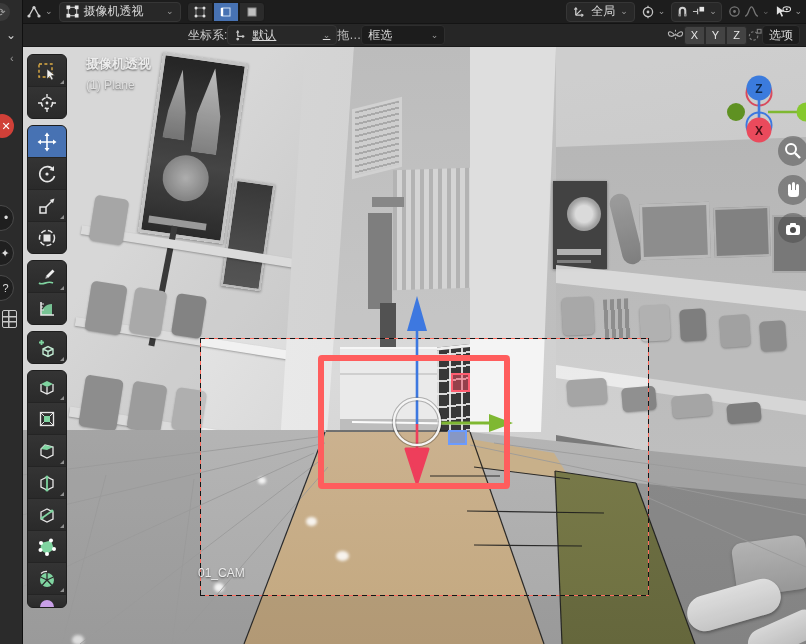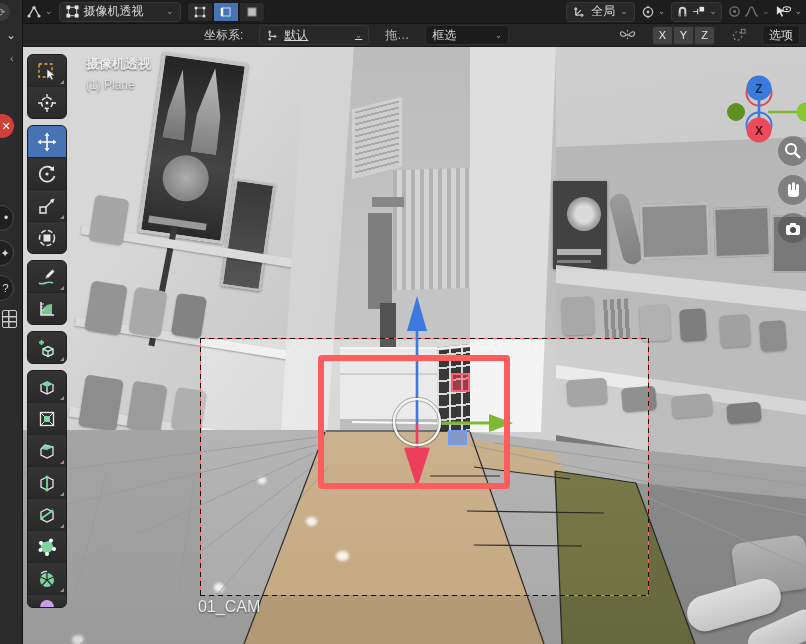--- a/index.html
+++ b/index.html
@@ -7,21 +7,21 @@
        font-family:"Liberation Sans","DejaVu Sans",sans-serif;color:#d8d8d8;font-size:12px;
        -webkit-font-smoothing:antialiased;}
   .abs{position:absolute;}
   .row{display:flex;align-items:center;}
   
   #left-strip{left:0;top:0;width:22px;height:644px;background:#2b2b2b;border-right:1px solid #101010;z-index:40;}
   .strip-item{position:absolute;left:0;width:22px;text-align:left;color:#bbb;overflow:hidden;}
   .strip-circle{position:absolute;border-radius:50%;display:flex;align-items:center;justify-content:center;}
   
   #topbar{left:22px;top:0;width:784px;height:24px;background:#1d1d1d;z-index:30;display:flex;align-items:center;gap:6px;padding:0 4px;box-sizing:border-box;border-bottom:1px solid #141414;}
-  #settingsbar{left:22px;top:24px;width:784px;height:23px;background:#262626;z-index:29;display:flex;align-items:center;gap:16px;box-sizing:border-box;padding:0 6px;border-bottom:1px solid #1a1a1a;}
+  #settingsbar{left:22px;top:24px;width:784px;height:23px;background:#262626;z-index:29;display:flex;align-items:center;gap:0;box-sizing:border-box;padding:0 6px;border-bottom:1px solid #1a1a1a;}
   .pill{display:flex;align-items:center;gap:5px;background:#282828;border:1px solid #363636;border-radius:4px;height:18px;padding:0 6px;}
   .pill.dark{background:#1c1c1c;border-color:#2e2e2e;}
   .chev{font-size:9px;color:#9a9a9a;line-height:1;}
   .menu-item{padding:0 9px;color:#d4d4d4;white-space:nowrap;}
   .segbtn{width:24px;height:18px;display:flex;align-items:center;justify-content:center;background:#2b2b2b;border:1px solid #1a1a1a;}
   .segbtn.first{border-radius:4px 0 0 4px;}
   .segbtn.last{border-radius:0 4px 4px 0;}
   .segbtn.active{background:#4772b3;}
   .axisbtn{width:19px;height:17px;display:flex;align-items:center;justify-content:center;background:#434343;border:1px solid #2a2a2a;color:#e8e8e8;font-size:11px;}
   .hdr-icon{display:flex;align-items:center;gap:3px;}
@@ -336,21 +336,21 @@
 
     <div class="camedge h" style="left:178px;top:291px;width:449px;"></div>
     <div class="camedge h" style="left:178px;top:548px;width:449px;"></div>
     <div class="camedge v" style="left:178px;top:291px;height:257px;"></div>
     <div class="camedge v" style="left:626px;top:291px;height:257px;"></div>
 
     <div id="select-rect"></div>
 
     <div class="lbl" style="left:64px;top:8px;font-size:13px;font-weight:bold;">摄像机透视</div>
     <div class="lbl" style="left:64px;top:31px;font-size:12px;color:#dedede;">(1) Plane</div>
-    <div class="lbl" style="left:176px;top:551px;font-size:16px;">01_CAM</div>
+    <div class="lbl" style="left:176px;top:519px;font-size:12px;">01_CAM</div>
 
     <svg class="shape" width="84" height="110" style="left:700px;top:20px;z-index:20;" viewBox="0 0 84 110">
       <line x1="46" y1="45" x2="84" y2="45" stroke="#7fb832" stroke-width="2.6"></line>
       <circle cx="14" cy="45" r="9" fill="#5f9122"></circle>
       <circle cx="84" cy="45" r="9.5" fill="#86c82e"></circle>
       <circle cx="37" cy="26" r="12.5" fill="none" stroke="#d94a5c" stroke-width="2"></circle>
       <circle cx="37" cy="58" r="12.5" fill="none" stroke="#3d78e0" stroke-width="2"></circle>
       <line x1="37" y1="32" x2="37" y2="52" stroke="#3d78e0" stroke-width="2.6"></line>
       <circle cx="37" cy="21" r="12.5" fill="#3b7bdd"></circle>
       <circle cx="37" cy="63" r="12.5" fill="#ea4a5c"></circle>

